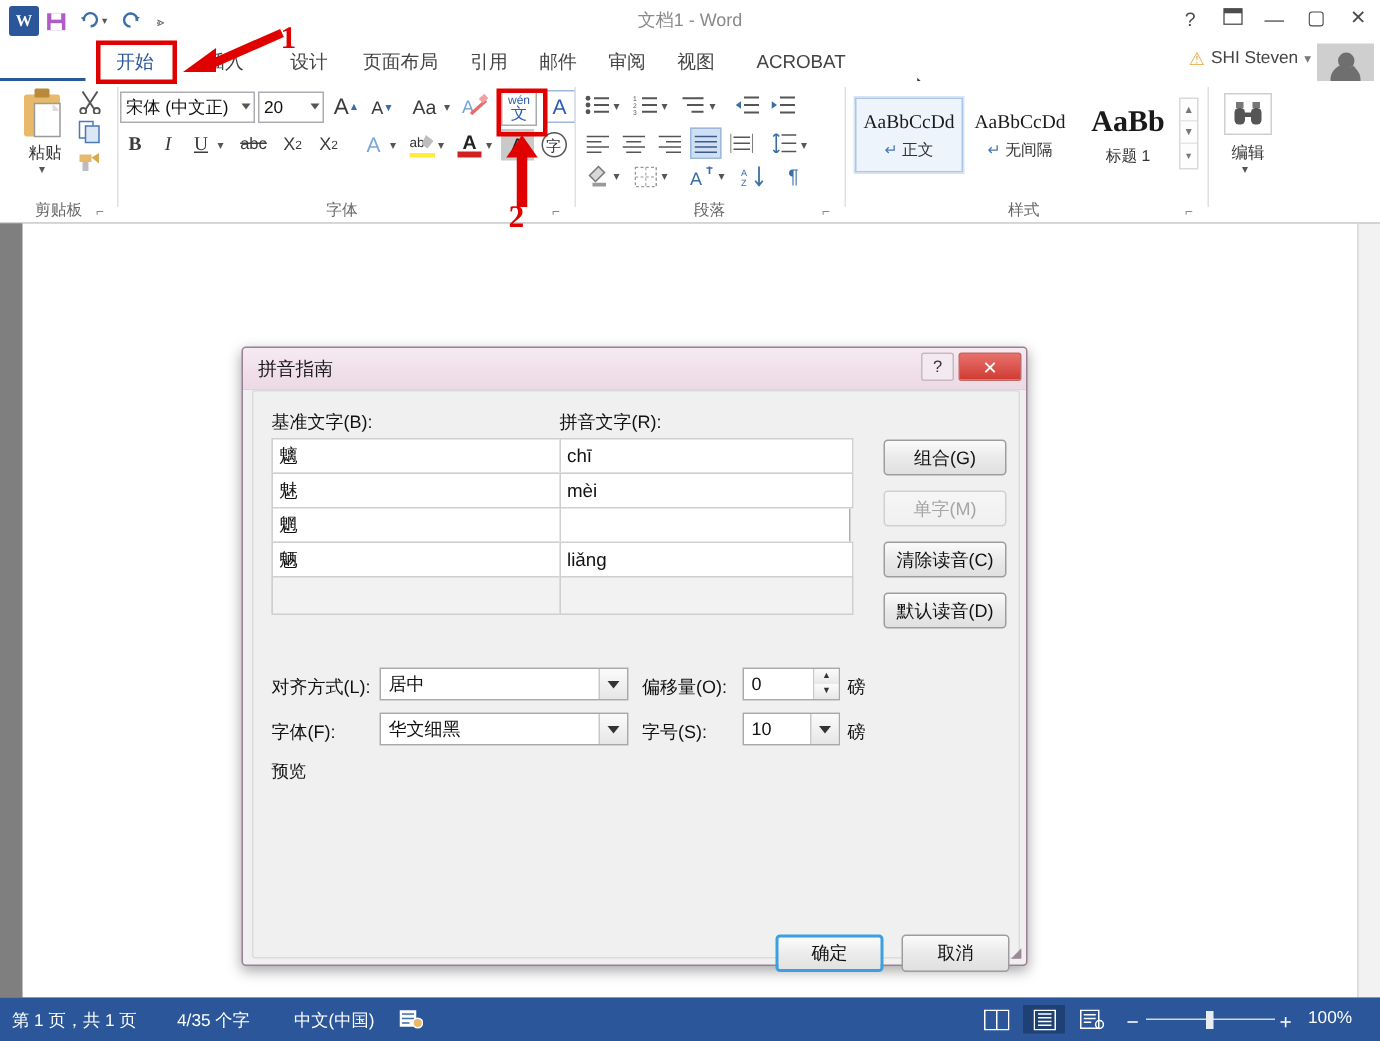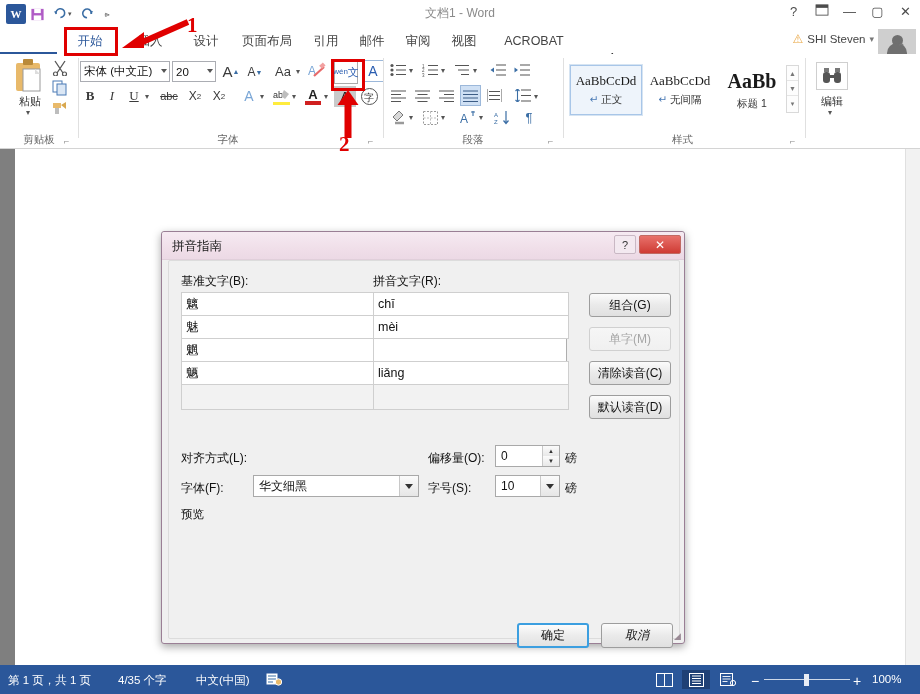--- a/index.html
+++ b/index.html
@@ -274,21 +274,21 @@
     <div class="rbbtn" style="left:270px;top:7px;width:26px;height:21px;font-size:13px;">Aa</div>
     <div style="position:absolute;left:296px;top:13px;font-size:8px;color:#555;">▾</div>
     <div class="rbbtn" style="left:306px;top:6px;width:22px;height:22px;">
       <svg width="18" height="18" viewBox="0 0 18 18">
           <text x="0" y="13" font-size="12" fill="#7aa6d6" font-family="Liberation Sans">A</text>
           <path d="M6 14 L16 5" stroke="#e86a6a" stroke-width="2.2"></path>
           <rect x="12" y="2" width="5" height="4" fill="#f2a0a0" transform="rotate(-42 14 4)"></rect>
         </svg>
     </div>
 
-    <div class="rbbtn" style="left:334px;top:6px;width:24px;height:24px;line-height:1;border:1px solid #aaa;background:#fff;">
+    <div class="rbbtn" style="left:334px;top:6px;width:24px;height:24px;flex-direction:column;line-height:1;border:1px solid #aaa;background:#fff;">
       <span style="font-size:8px;color:#2a5db0;">wén</span>
       <span style="font-size:11px;color:#2a5db0;">文</span>
     </div>
     <div class="rbbtn" style="left:362px;top:6px;width:22px;height:22px;font-size:14px;border:1px solid #9cb8da;color:#2a5db0;">A</div>
 
     <div class="rbbtn" style="left:80px;top:32px;width:20px;height:20px;font-size:13px;font-weight:bold;font-family:'Liberation Serif',serif;">B</div>
     <div class="rbbtn" style="left:102px;top:32px;width:20px;height:20px;font-size:13px;font-style:italic;font-family:'Liberation Serif',serif;">I</div>
     <div class="rbbtn" style="left:124px;top:32px;width:20px;height:20px;font-size:13px;text-decoration:underline;font-family:'Liberation Serif',serif;">U</div>
     <div style="position:absolute;left:145px;top:38px;font-size:8px;color:#555;">▾</div>
     <div class="rbbtn" style="left:156px;top:32px;width:26px;height:20px;font-size:11px;text-decoration:line-through;">abc</div>
@@ -503,20 +503,26 @@
       <div class="gcell empty" style="left:-1px;top:91px;width:193px;height:26px;"></div>
       <div class="gcell empty" style="left:191px;top:91px;width:196px;height:26px;"></div>
     </div>
 
     <div class="dbtn" style="left:420px;top:32px;width:82px;height:24px;">组合(G)</div>
     <div class="dbtn disabled" style="left:420px;top:66px;width:82px;height:24px;">单字(M)</div>
     <div class="dbtn" style="left:420px;top:100px;width:82px;height:24px;">清除读音(C)</div>
     <div class="dbtn" style="left:420px;top:134px;width:82px;height:24px;">默认读音(D)</div>
 
     <div class="lbl" style="left:12px;top:189px;">对齐方式(L):</div>
+    <div class="dcombo" style="left:84px;top:184px;width:166px;">
+      <span>居中</span>
+      <span class="dbx">
+          <i></i>
+        </span>
+    </div>
     <div class="lbl" style="left:259px;top:189px;">偏移量(O):</div>
     <div class="dcombo" style="left:326px;top:184px;width:65px;">
       <span>0</span>
       <span class="spin">
           <div>▲</div>
           <div>▼</div>
         </span>
     </div>
     <div class="lbl" style="left:396px;top:189px;">磅</div>
 
@@ -532,21 +538,21 @@
       <span>10</span>
       <span class="dbx">
           <i></i>
         </span>
     </div>
     <div class="lbl" style="left:396px;top:219px;">磅</div>
 
     <div class="lbl" style="left:12px;top:246px;font-size:11.5px;">预览</div>
 
     <div class="dbtn default" style="left:348px;top:362px;width:72px;height:25px;">确定</div>
-    <div class="dbtn" style="left:432px;top:362px;width:72px;height:25px;font-style:italic;">取消</div>
+    <div class="dbtn" style="left:432px;top:362px;width:72px;height:25px;">取消</div>
   </div>
   <div class="resize-grip">◢</div>
 </div>
 
 <div class="ann-box" style="left:64px;top:27px;width:54px;height:29px;"></div>
 <svg class="ann-svg" style="left:110px;top:18px;width:80px;height:36px;" viewBox="0 0 80 36">
   <path d="M78 4 L28 26" stroke="#e00000" stroke-width="6" fill="none"></path>
   <path d="M12 30 L34 14 L34 30 Z" fill="#e00000"></path>
 </svg>
 <div class="ann-num" style="left:187px;top:13px;">1</div>

